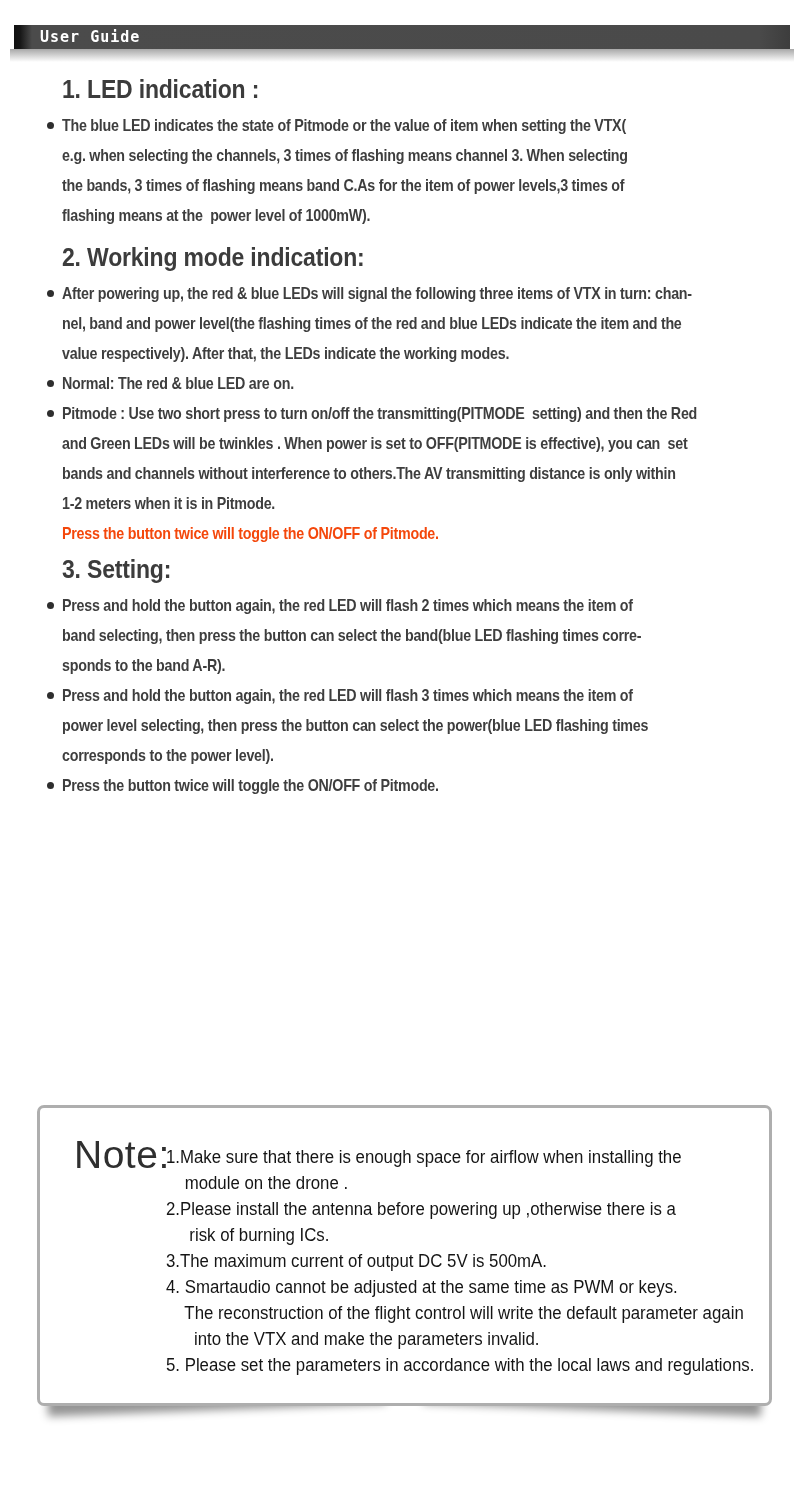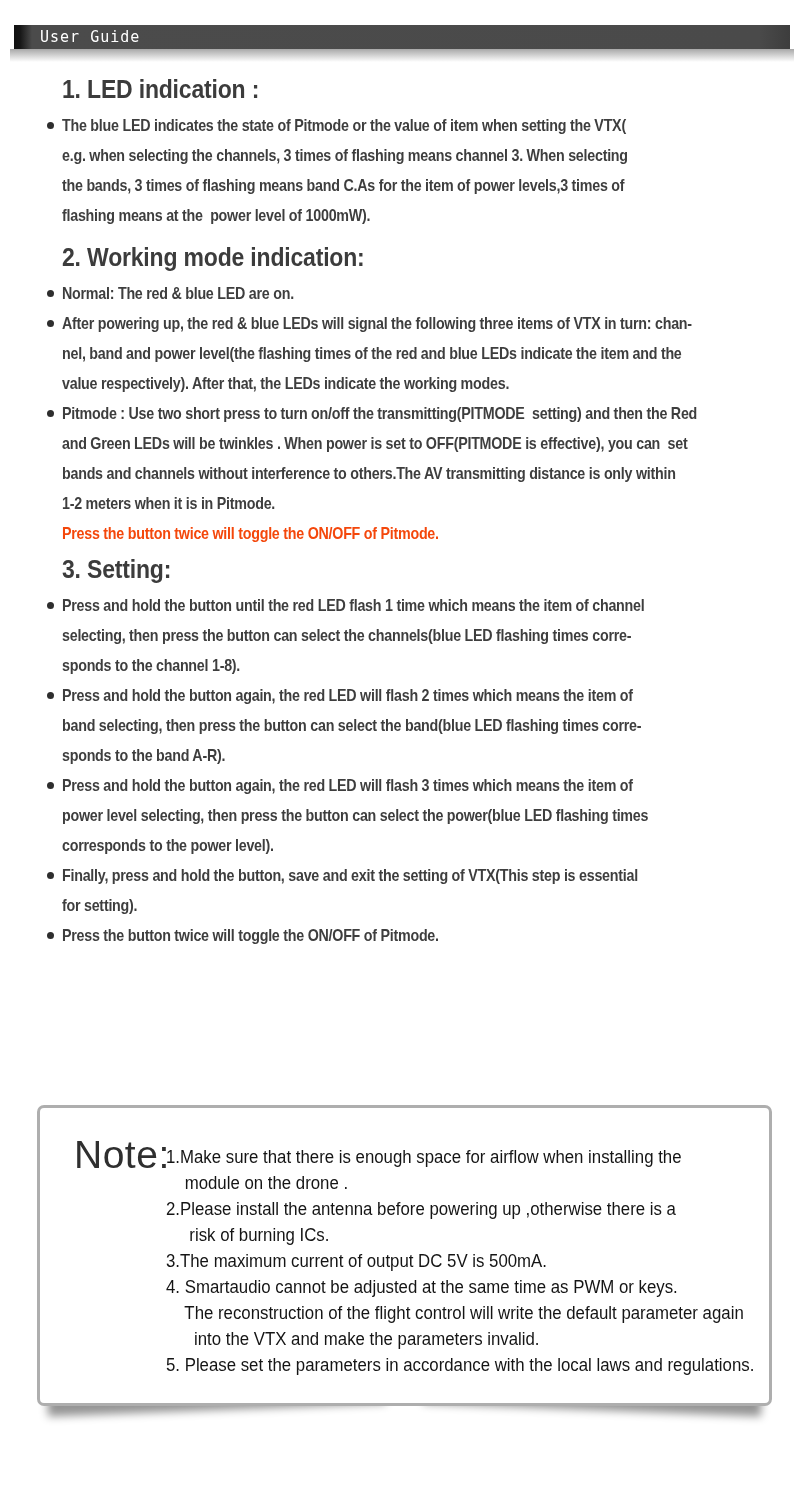--- a/index.html
+++ b/index.html
@@ -13,21 +13,21 @@
 
   
   .header-bar {
     position: absolute; top: 25px; left: 14px; right: 10px; height: 24px;
     background: linear-gradient(to right, #111 0px, #161616 6px, #4b4b4b 18px, #4a4a4a 96%, #3d3d3d 100%);
     display: flex; align-items: center;
   }
   .header-title {
     color: #ffffff;
     font-family: "DejaVu Sans Mono", monospace;
-    font-weight: normal; font-size: 15px; letter-spacing: 1px;
+    font-weight: bold; font-size: 15px; letter-spacing: 1px;
     padding-left: 26px; white-space: pre;
   }
   .header-shadow {
     position: absolute; top: 49px; left: 10px; right: 6px; height: 13px;
     background: linear-gradient(to bottom, #a8a8a8, rgba(255,255,255,0));
   }
 
   
   .content {
     position: absolute; top: 75px; left: 0; width: 668px;
@@ -115,64 +115,53 @@
 flashing means at the  power level of 1000mW).</div>
         </li>
       </ul>
     </div>
 
     <div>
       <div class="sec-heading mt">2. Working mode indication:</div>
       <ul class="bullets">
         <li>
           <span class="dot"></span>
-          <div class="btxt">Normal: The red &amp; blue LED are on.</div>
+          <div class="btxt">After powering up, the red &amp; blue LEDs will signal the following three items of VTX in turn: chan-
+nel, band and power level(the flashing times of the red and blue LEDs indicate the item and the
+value respectively). After that, the LEDs indicate the working modes.</div>
         </li>
         <li>
           <span class="dot"></span>
-          <div class="btxt">After powering up, the red &amp; blue LEDs will signal the following three items of VTX in turn: chan-
-nel, band and power level(the flashing times of the red and blue LEDs indicate the item and the
-value respectively). After that, the LEDs indicate the working modes.</div>
+          <div class="btxt">Normal: The red &amp; blue LED are on.</div>
         </li>
         <li>
           <span class="dot"></span>
           <div class="btxt">Pitmode : Use two short press to turn on/off the transmitting(PITMODE  setting) and then the Red
 and Green LEDs will be twinkles . When power is set to OFF(PITMODE is effective), you can  set
 bands and channels without interference to others.The AV transmitting distance is only within
 1-2 meters when it is in Pitmode.</div>
         </li>
       </ul>
       <div class="highlight-line" id="hl" style="color: rgb(244, 71, 11);">Press the button twice will toggle the ON/OFF of Pitmode.</div>
     </div>
 
     <div>
       <div class="sec-heading mt-sm">3. Setting:</div>
       <ul class="bullets">
         <li>
           <span class="dot"></span>
-          <div class="btxt">Press and hold the button until the red LED flash 1 time which means the item of channel
-selecting, then press the button can select the channels(blue LED flashing times corre-
-sponds to the channel 1-8).</div>
-        </li>
-        <li>
-          <span class="dot"></span>
           <div class="btxt">Press and hold the button again, the red LED will flash 2 times which means the item of
 band selecting, then press the button can select the band(blue LED flashing times corre-
 sponds to the band A-R).</div>
         </li>
         <li>
           <span class="dot"></span>
           <div class="btxt">Press and hold the button again, the red LED will flash 3 times which means the item of
 power level selecting, then press the button can select the power(blue LED flashing times
 corresponds to the power level).</div>
-        </li>
-        <li>
-          <span class="dot"></span>
-          <div class="btxt">Finally, press and hold the button, save and exit the setting of VTX(This step is essential
-for setting).</div>
         </li>
         <li>
           <span class="dot"></span>
           <div class="btxt">Press the button twice will toggle the ON/OFF of Pitmode.</div>
         </li>
       </ul>
     </div>
 
   </div>
 

